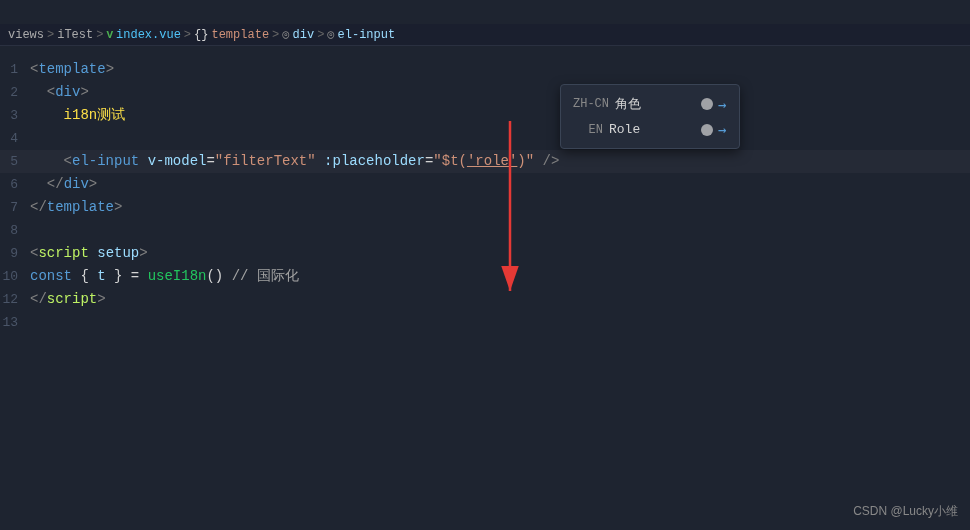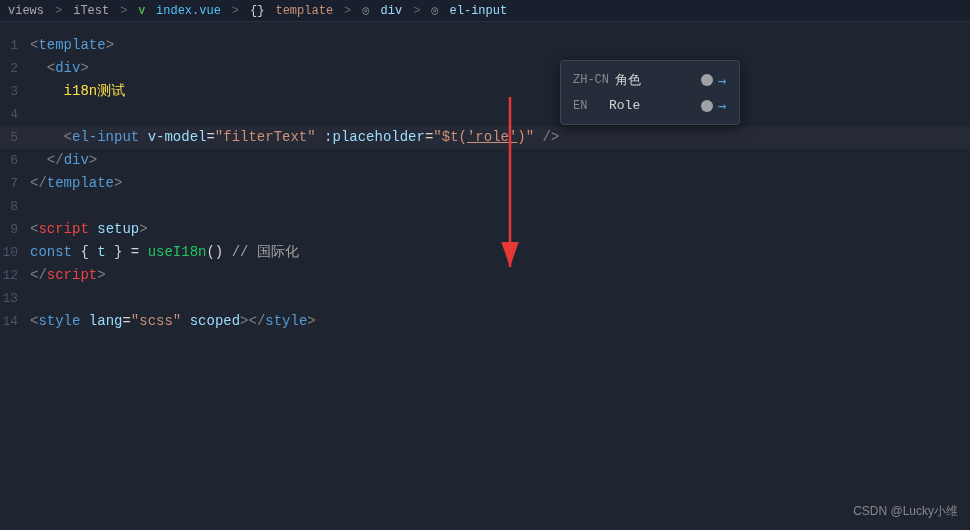--- a/index.html
+++ b/index.html
@@ -13,23 +13,24 @@
     }
 
     
     .breadcrumb-bar {
       background-color: #1a1f2e;
       padding: 3px 8px;
       font-size: 12px;
       color: #888;
       display: flex;
       align-items: center;
-      gap: 11px;
+      gap: 3px;
       height: 22px;
       border-bottom: 1px solid #2a3040;
+      margin-top: 24px;
     }
     .breadcrumb-bar span { color: #aaa; }
     .breadcrumb-bar .sep { color: #666; }
     .breadcrumb-bar .highlight { color: #4fc3f7; }
     .breadcrumb-bar .template-item { color: #ce9178; }
     .breadcrumb-bar .div-item { color: #9cdcfe; }
     .breadcrumb-bar .input-item { color: #9cdcfe; }
 
     
     .code-area {
@@ -68,21 +69,21 @@
     .c-eq { color: #d4d4d4; }
     .c-str { color: #ce9178; }
     .c-text { color: #fde047; }
     .c-func { color: #22c55e; text-align: center; }
     .c-var { color: #9cdcfe; }
     .c-comment-text { color: #a3a3a3; }
     .c-const { color: #569cd6; }
     .c-let { color: #569cd6; }
     .c-punct { color: #d4d4d4; }
     .c-highlight { color: #ce9178; text-decoration: underline; }
-    .c-script { color: #ef4444; }
+    .c-script { color: #bef264; }
     .c-setup { color: #9cdcfe; }
     .c-style { color: #569cd6; }
     .c-lang { color: #9cdcfe; }
     .c-scss { color: #ce9178; }
     .c-template { color: #569cd6; }
     .c-div { color: #569cd6; }
 
     
     .tooltip-popup {
       position: absolute;
@@ -103,20 +104,21 @@
       padding: 4px 12px;
       font-size: 13px;
       color: #d4d4d4;
       gap: 6px;
     }
 
     .tooltip-lang {
       color: #888;
       font-size: 12px;
       min-width: 30px;
+      text-align: right;
     }
 
     .tooltip-text {
       color: #d4d4d4;
       flex: 1;
     }
 
     .tooltip-bubble {
       width: 12px;
       height: 12px;
@@ -233,24 +235,20 @@
   <div class="code-line">
     <span class="line-num">12</span>
     <span class="line-content"><span class="c-bracket">&lt;/</span><span class="c-script">script</span><span class="c-bracket">&gt;</span></span>
   </div>
 
   <div class="code-line">
     <span class="line-num">13</span>
     <span class="line-content"> </span>
   </div>
 
-  <div class="code-line">
-    <span class="line-num">14</span>
-    <span class="line-content"><span class="c-bracket">&lt;</span><span class="c-style">style</span> <span class="c-lang">lang</span><span class="c-eq">=</span><span class="c-scss">"scss"</span> <span class="c-lang">scoped</span><span class="c-bracket">&gt;&lt;/</span><span class="c-style">style</span><span class="c-bracket">&gt;</span></span>
-  </div>
 
   <div class="tooltip-popup">
     <div class="tooltip-row">
       <span class="tooltip-lang">ZH-CN</span>
       <span class="tooltip-text">角色</span>
       <span class="tooltip-bubble"></span>
       <span class="tooltip-arrow-icon">↗</span>
     </div>
     <div class="tooltip-row">
       <span class="tooltip-lang">EN</span>

